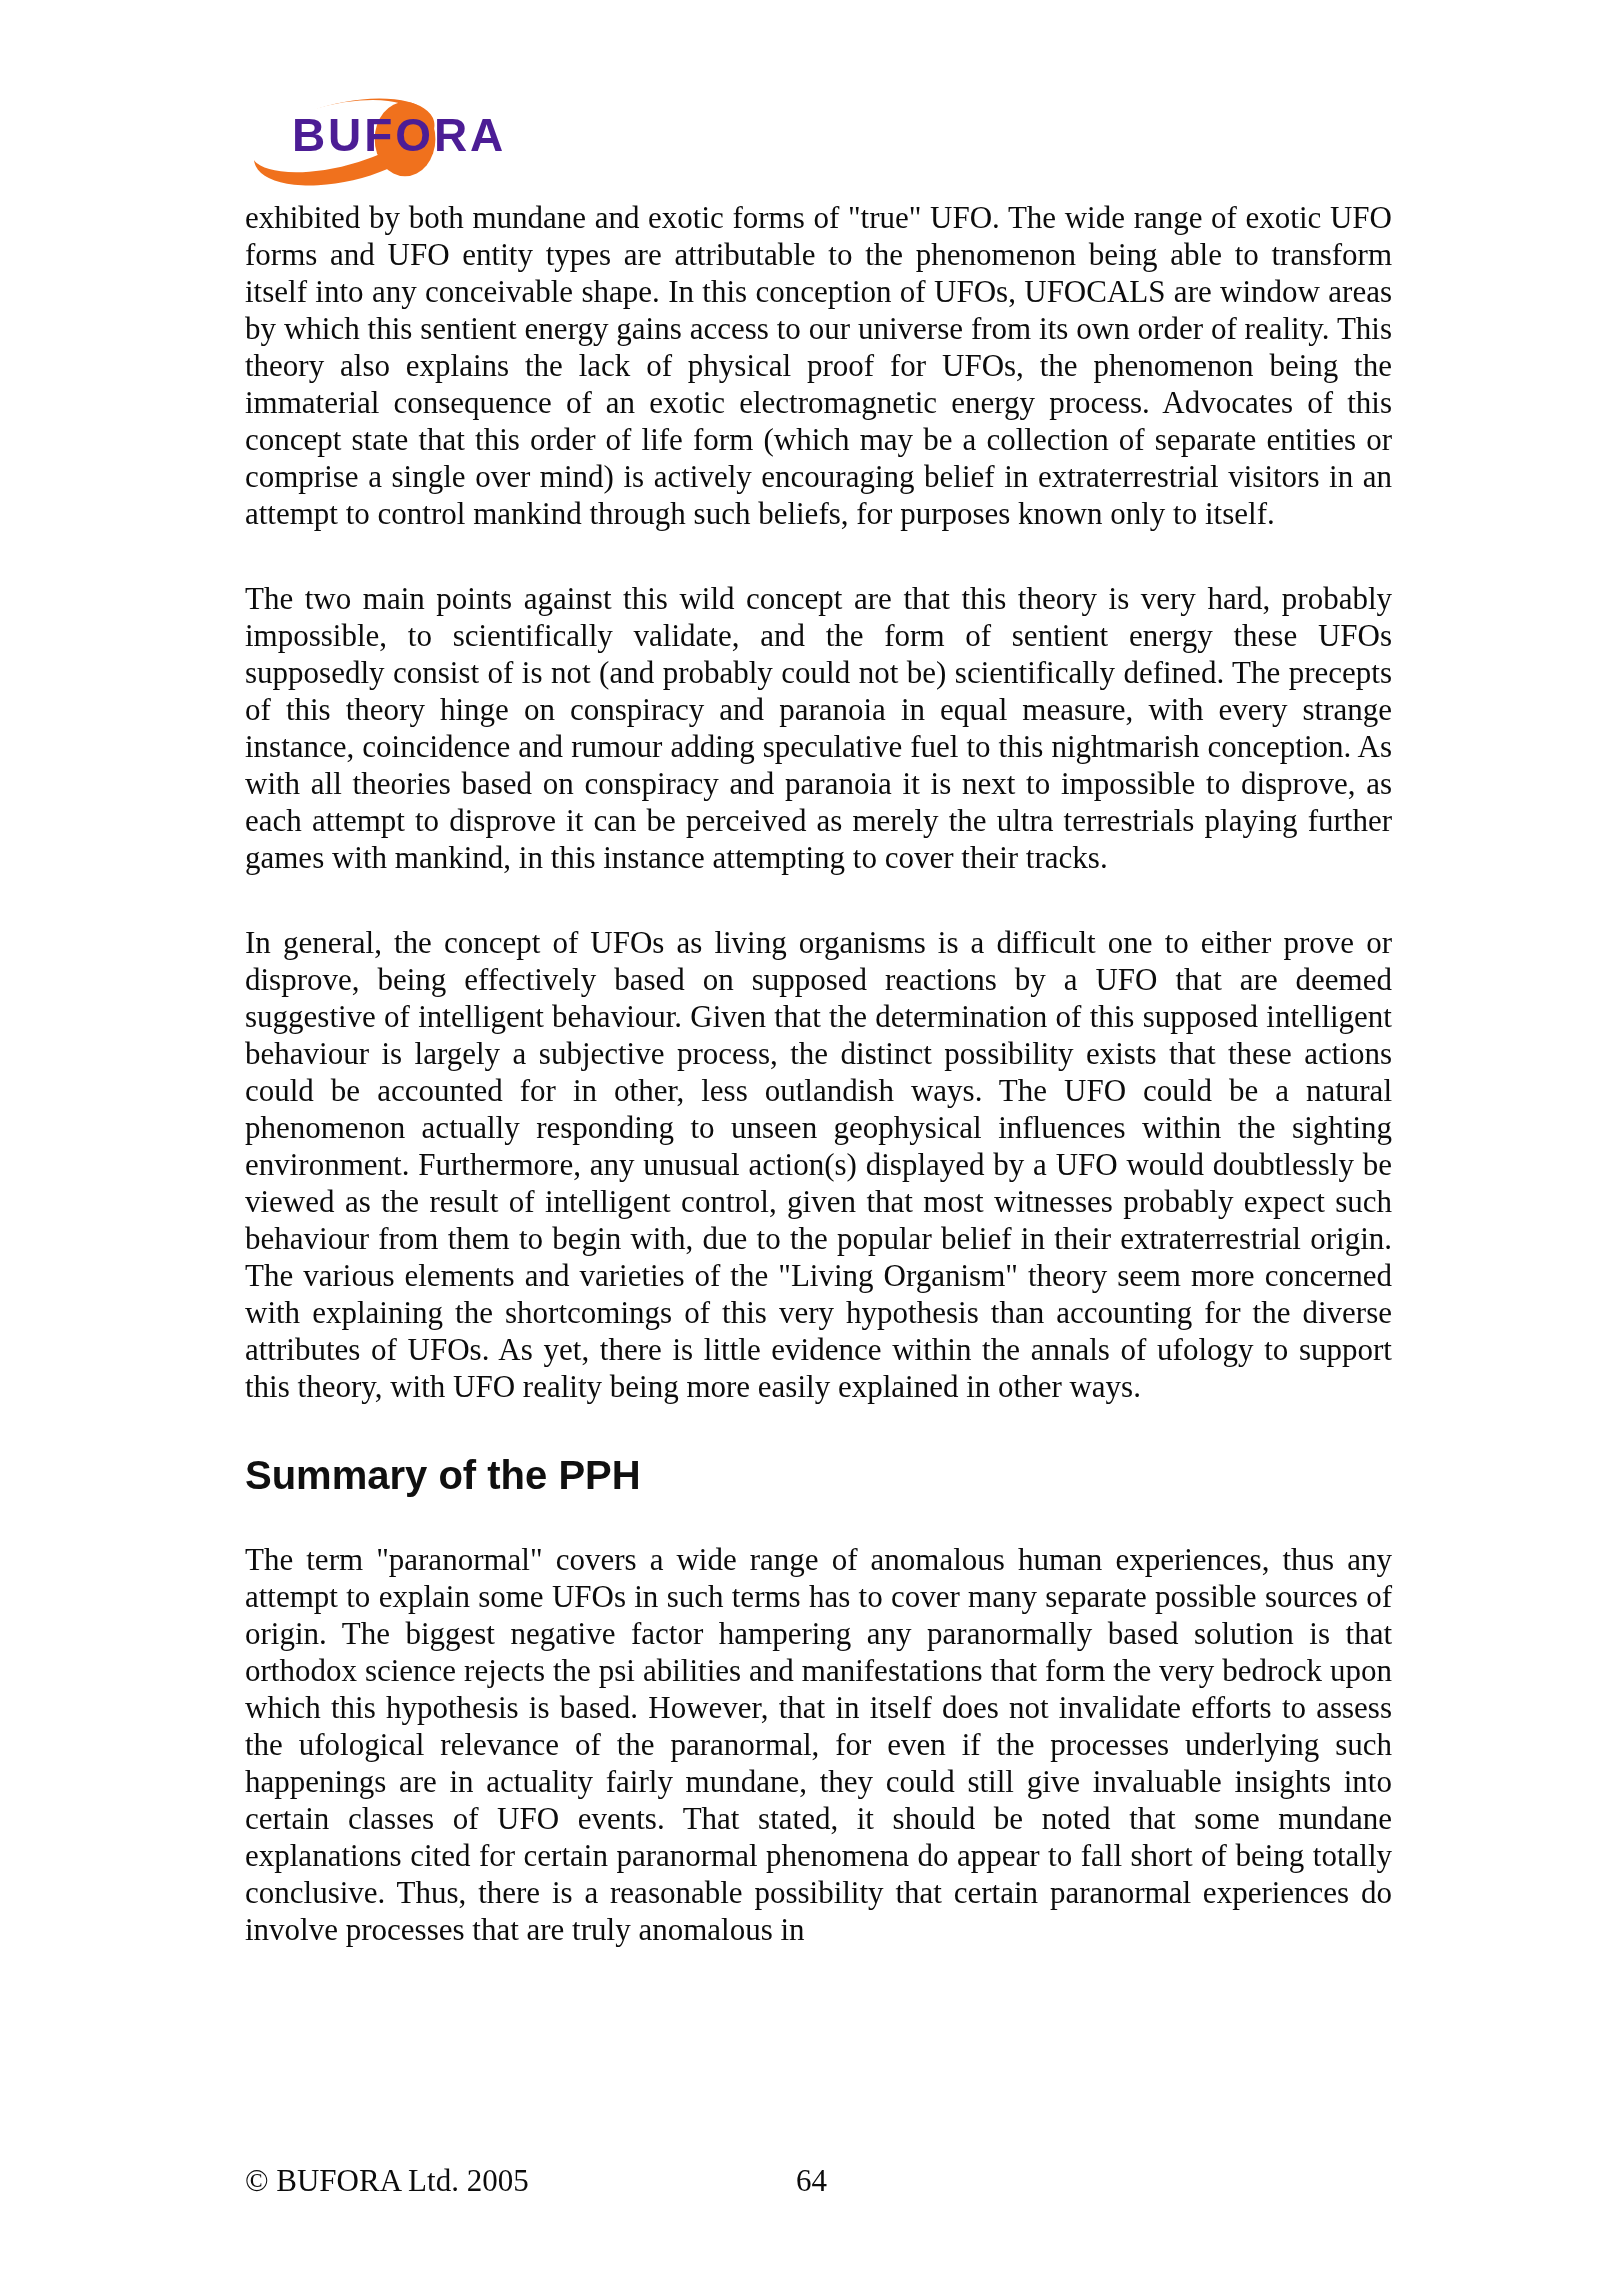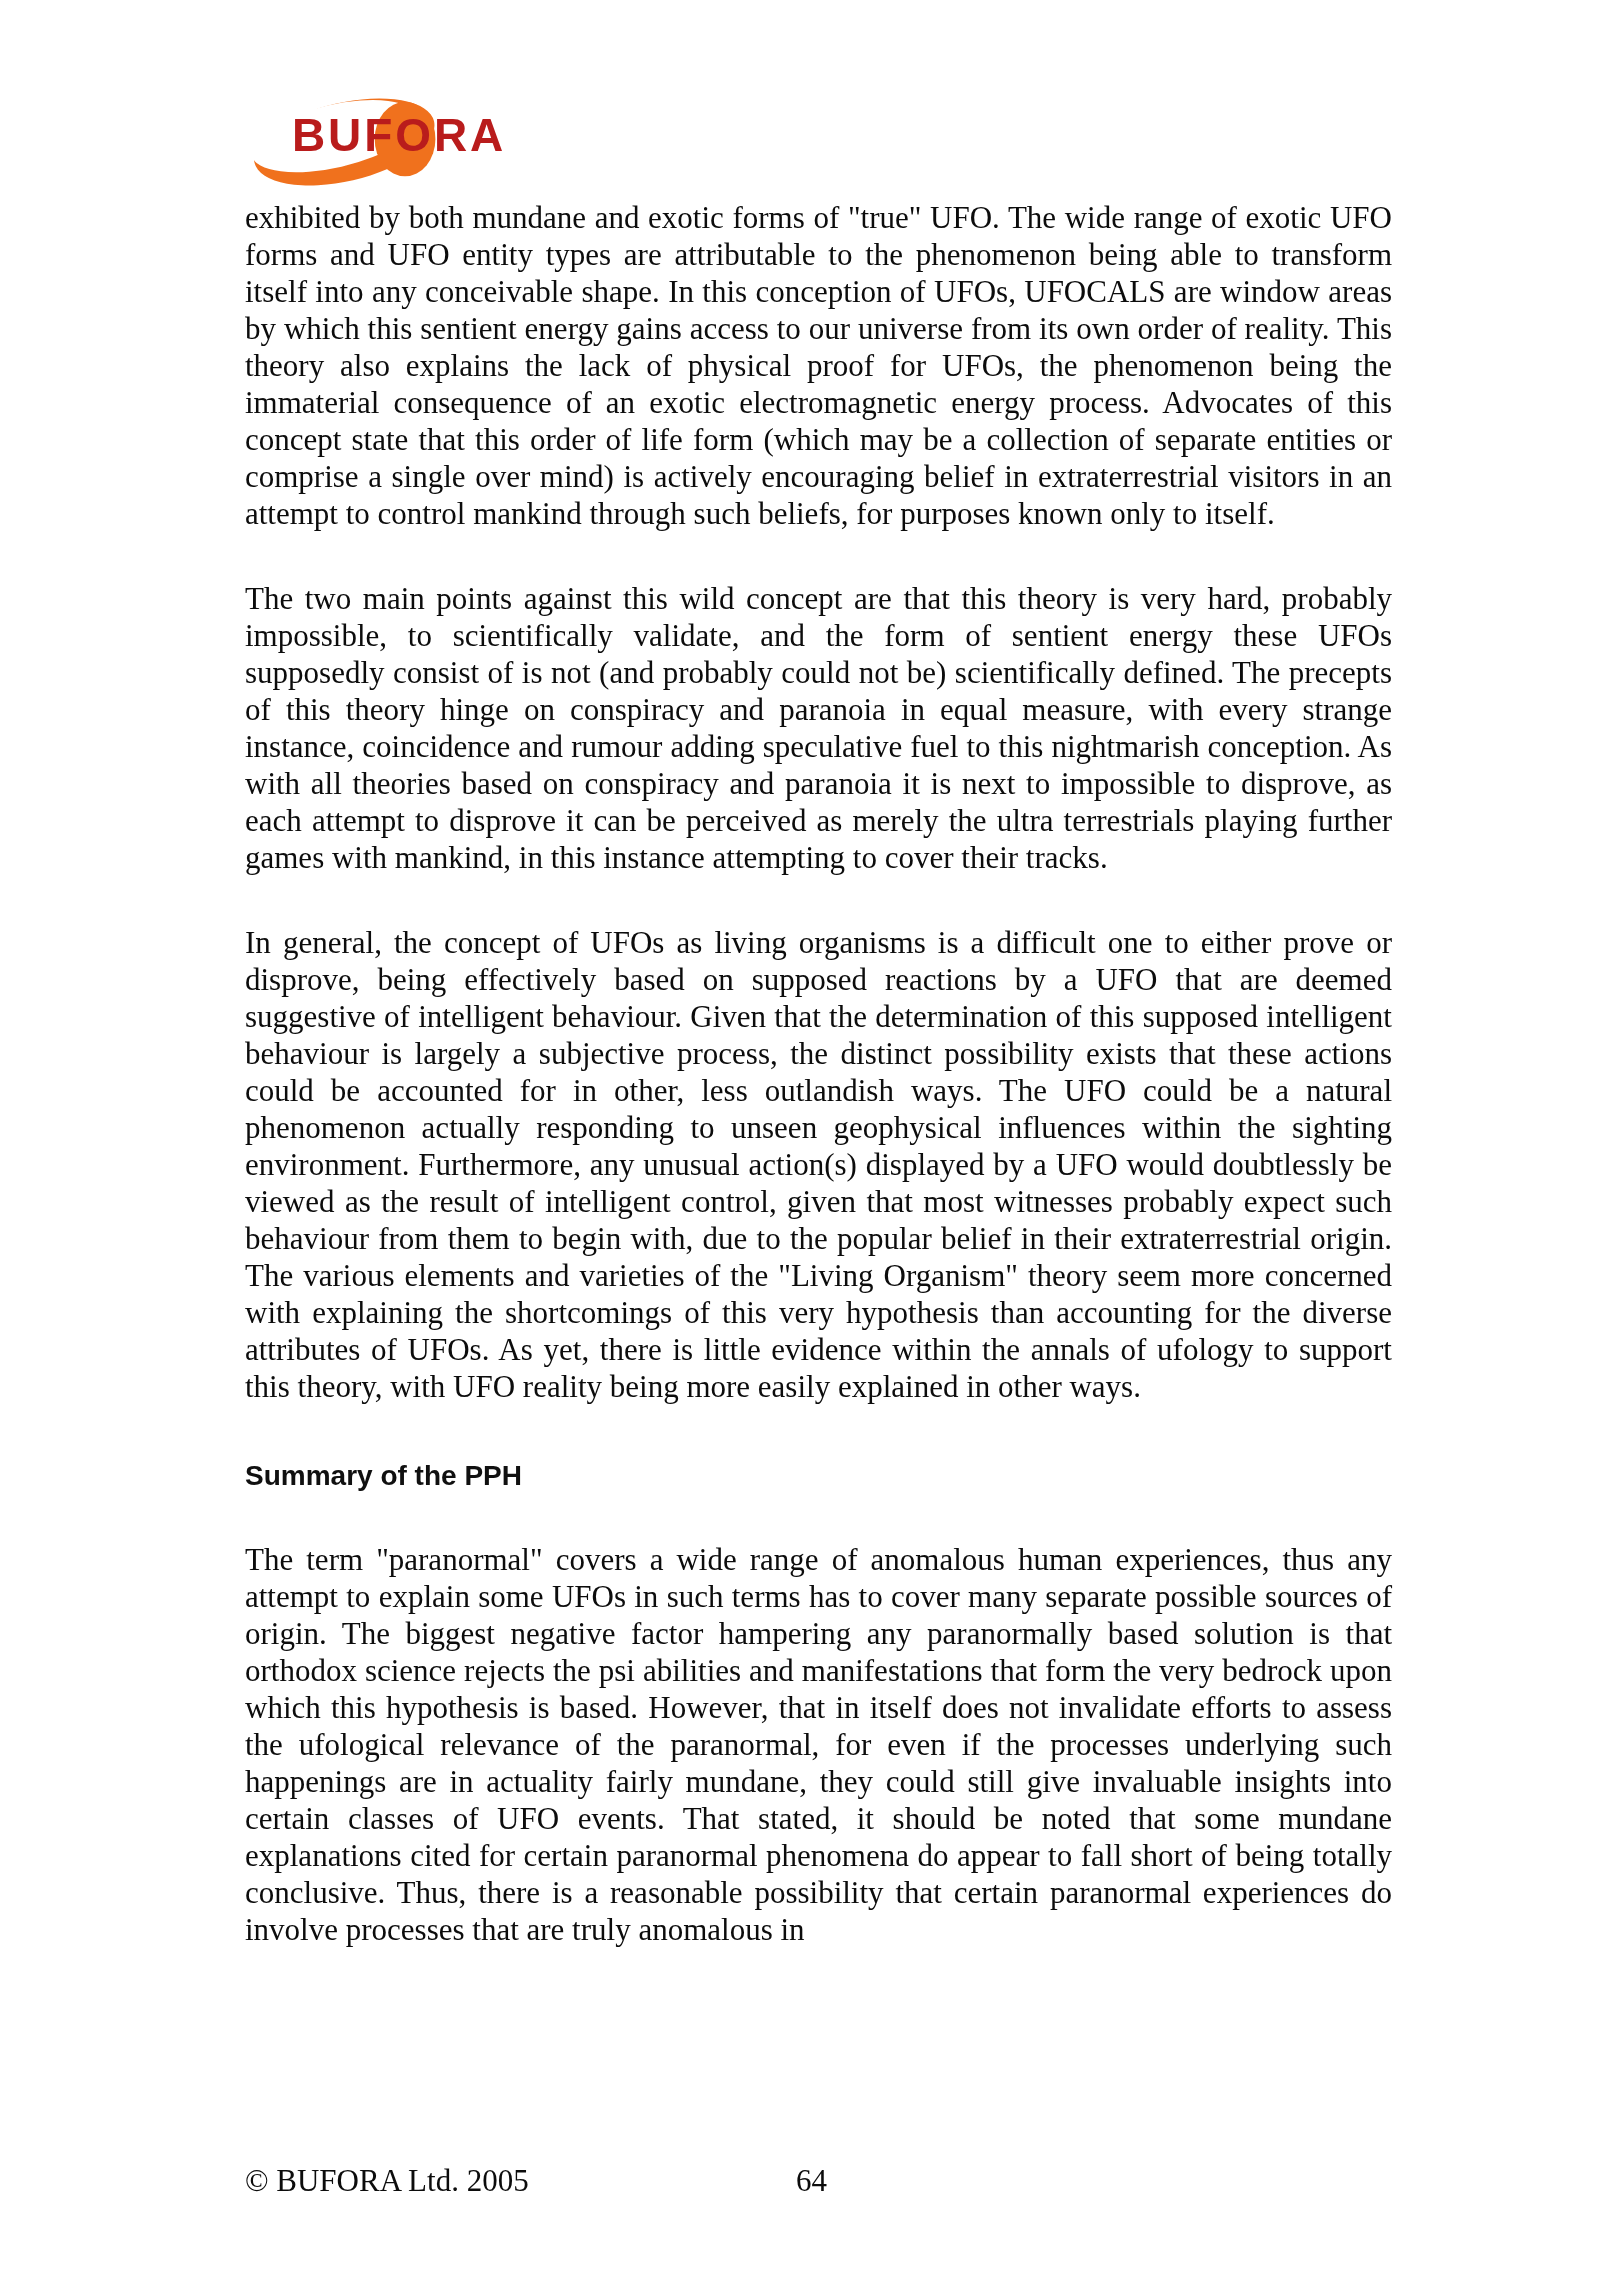--- a/index.html
+++ b/index.html
@@ -33,41 +33,41 @@
   }
   .logo-text {
     position: absolute;
     left: 42px;
     top: 18.6px;
     font-family: "Liberation Sans", sans-serif;
     font-weight: bold;
     font-size: 46px;
     letter-spacing: 2.9px;
     line-height: 1;
-    color: #b91c1c;
+    color: #4c1d95;
     white-space: nowrap;
     text-align: center;
   }
   
   .content {
     position: absolute;
     left: 245px;
     top: 199px;
     width: 1147px;
     text-align: justify;
     font-size: 31px;
     line-height: 37px;
   }
   .content p {
     margin: 0 0 48px 0;
   }
   .content h2 {
     font-family: "Liberation Sans", sans-serif;
     font-weight: bold;
-    font-size: 28px;
+    font-size: 40px;
     line-height: 45px;
     margin: 26.5px 0 43px 0;
     text-align: left;
     color: #101010;
   }
   
   .footer {
     position: absolute;
     left: 0;
     top: 2162px;

